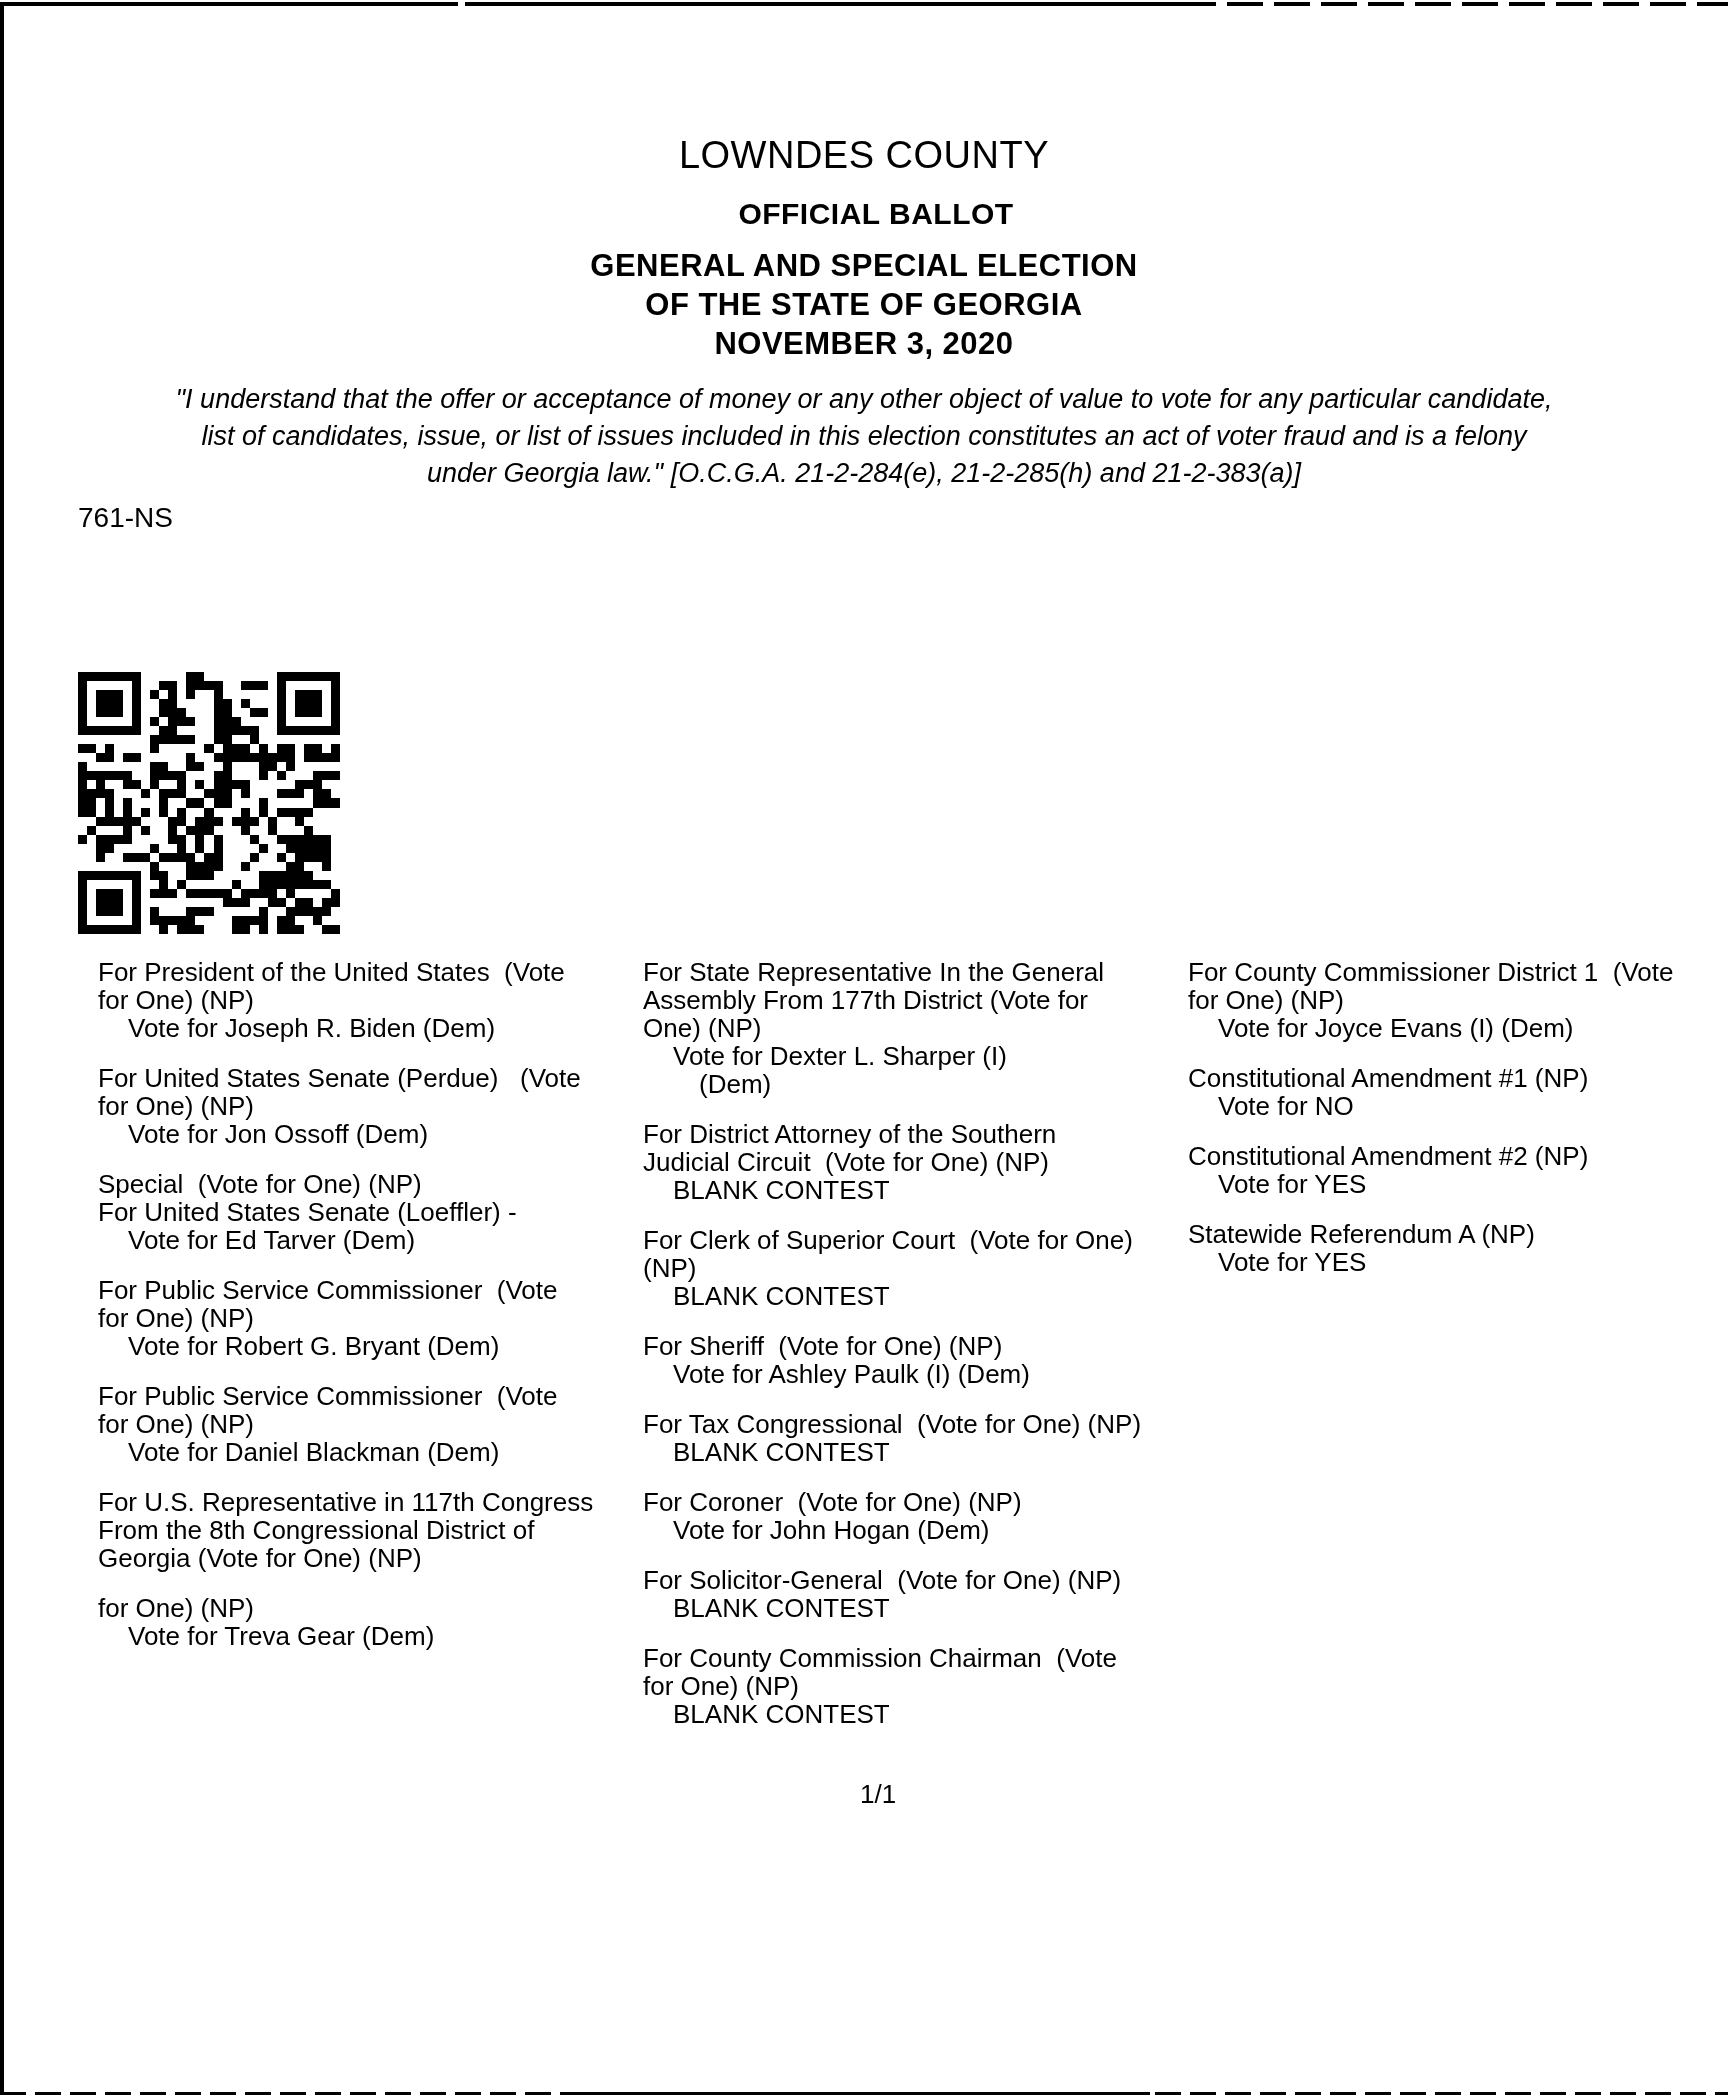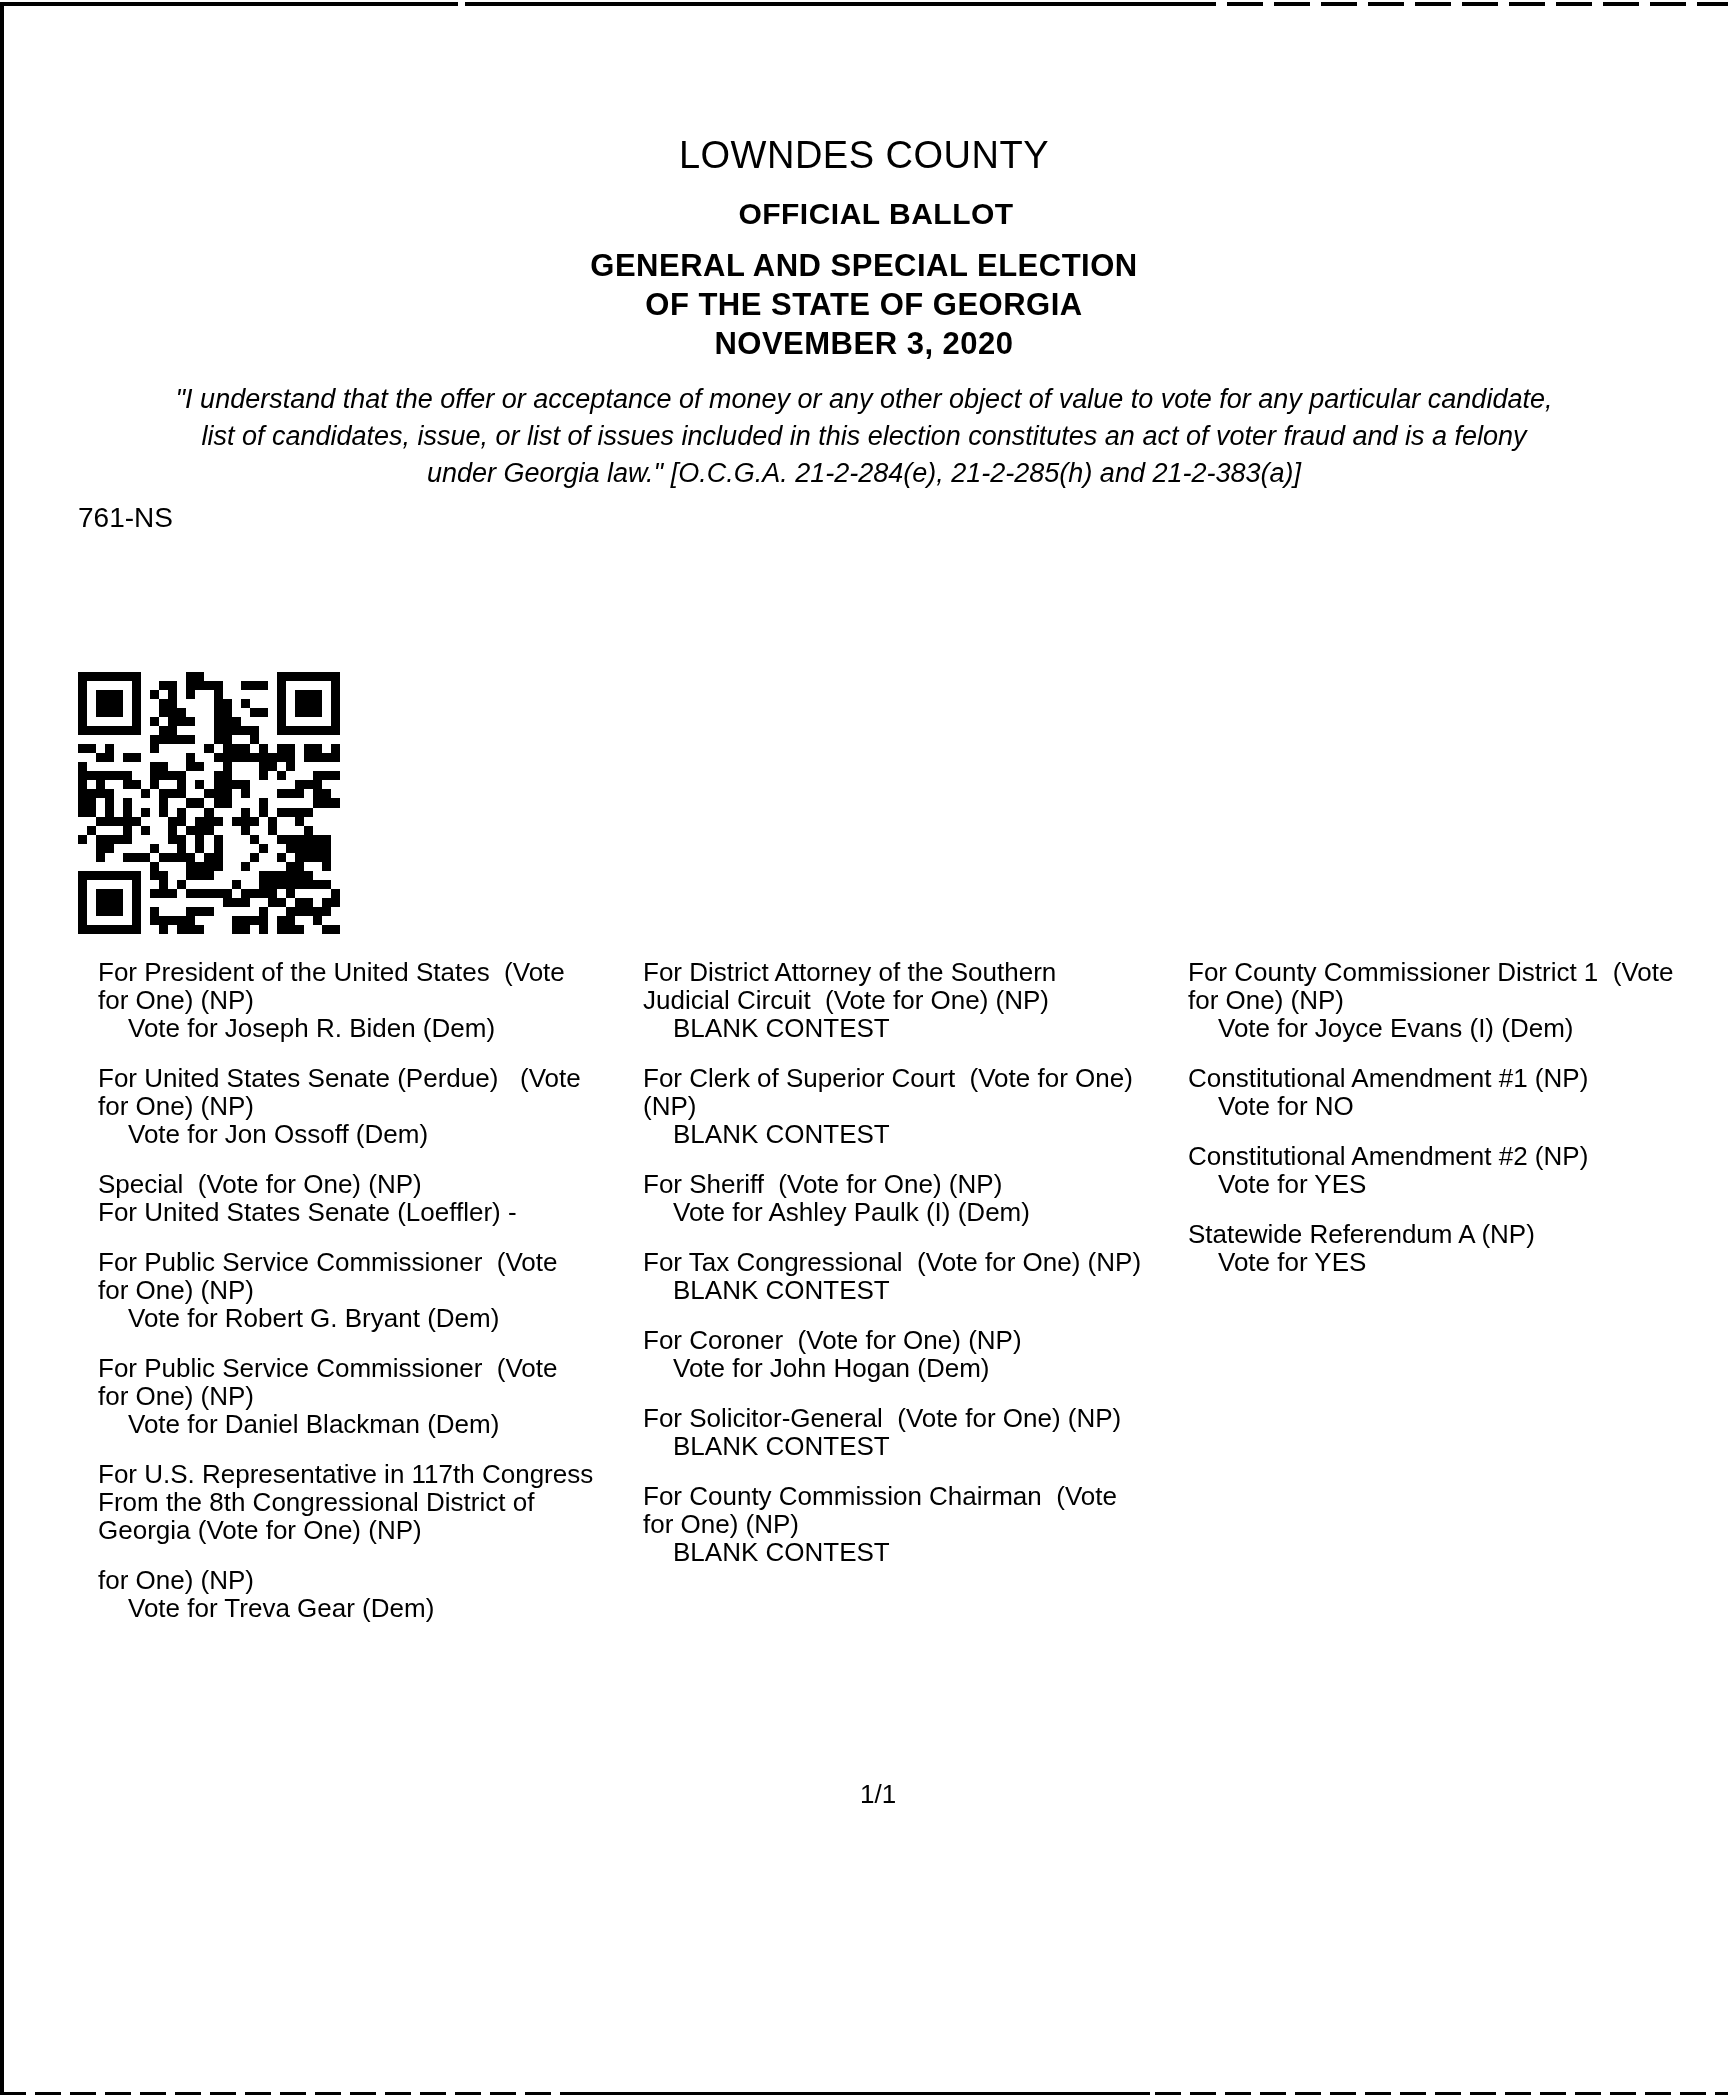--- a/index.html
+++ b/index.html
@@ -85,20 +85,21 @@
           <div class="rline">Vote for Joseph R. Biden (Dem)</div>
         </div>
         <div class="contest">
           <div class="tline">For United States Senate (Perdue)   (Vote</div>
           <div class="tline">for One) (NP)</div>
           <div class="rline">Vote for Jon Ossoff (Dem)</div>
         </div>
         <div class="contest">
           <div class="tline">Special  (Vote for One) (NP)</div>
           <div class="tline">For United States Senate (Loeffler) -</div>
+          <div class="rline">Vote for Ed Tarver (Dem)</div>
         </div>
         <div class="contest">
           <div class="tline">For Public Service Commissioner  (Vote</div>
           <div class="tline">for One) (NP)</div>
           <div class="rline">Vote for Robert G. Bryant (Dem)</div>
         </div>
         <div class="contest">
           <div class="tline">For Public Service Commissioner  (Vote</div>
           <div class="tline">for One) (NP)</div>
           <div class="rline">Vote for Daniel Blackman (Dem)</div>
@@ -107,20 +108,27 @@
           <div class="tline">For U.S. Representative in 117th Congress</div>
           <div class="tline">From the 8th Congressional District of</div>
           <div class="tline">Georgia (Vote for One) (NP)</div>
         </div>
         <div class="contest">
           <div class="tline">for One) (NP)</div>
           <div class="rline">Vote for Treva Gear (Dem)</div>
         </div>
       </div>
       <div class="col">
+        <div class="contest">
+          <div class="tline">For State Representative In the General</div>
+          <div class="tline">Assembly From 177th District (Vote for</div>
+          <div class="tline">One) (NP)</div>
+          <div class="rline">Vote for Dexter L. Sharper (I)</div>
+          <div class="rline cont">(Dem)</div>
+        </div>
         <div class="contest">
           <div class="tline">For District Attorney of the Southern</div>
           <div class="tline">Judicial Circuit  (Vote for One) (NP)</div>
           <div class="rline">BLANK CONTEST</div>
         </div>
         <div class="contest">
           <div class="tline">For Clerk of Superior Court  (Vote for One)</div>
           <div class="tline">(NP)</div>
           <div class="rline">BLANK CONTEST</div>
         </div>

